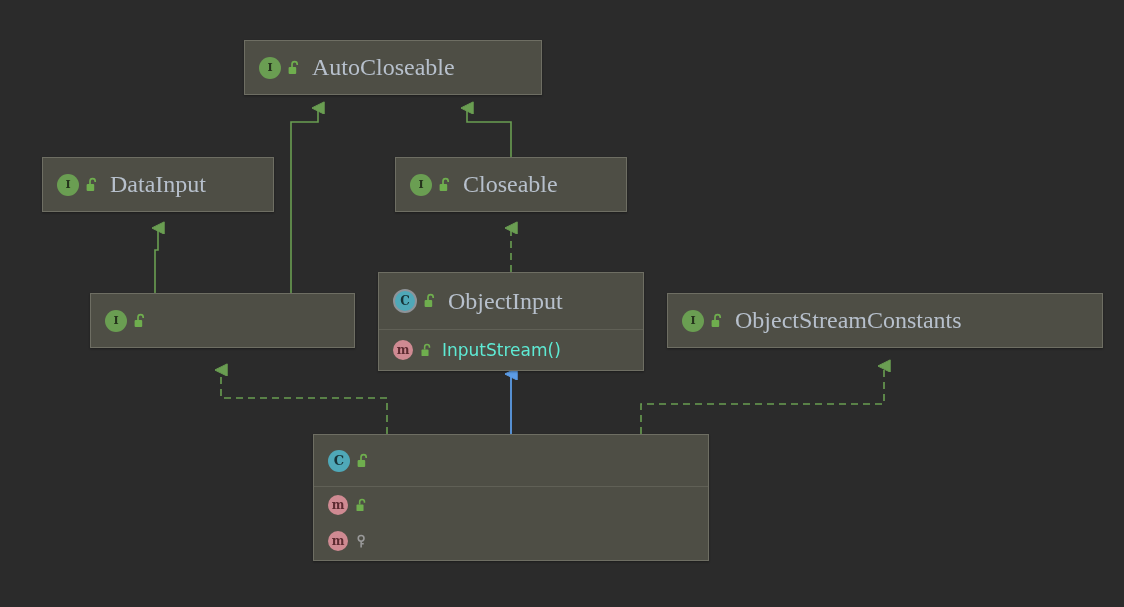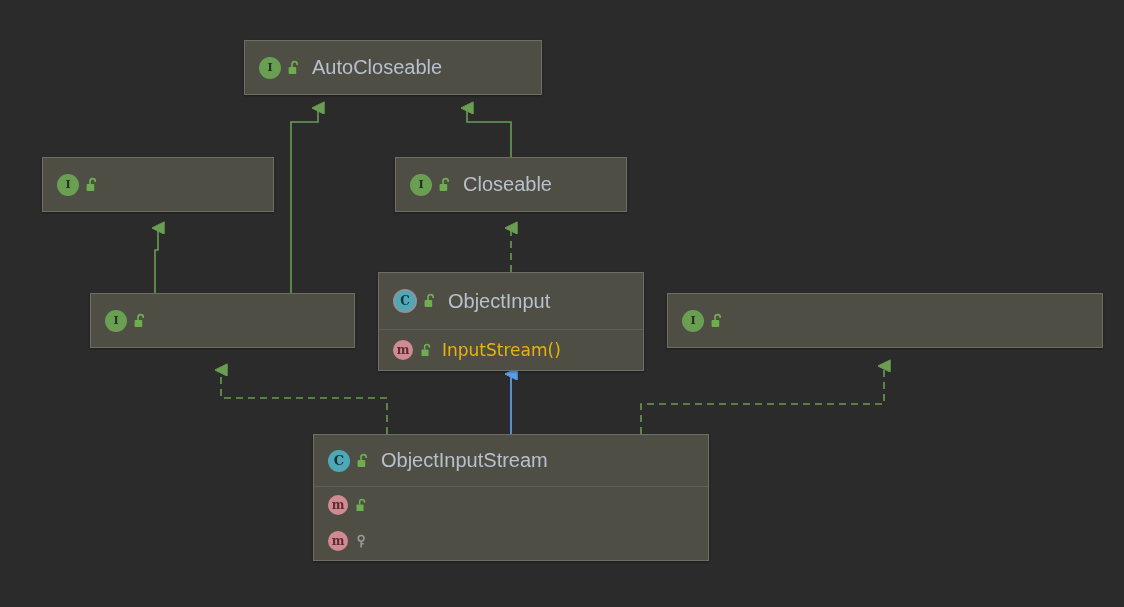--- a/index.html
+++ b/index.html
@@ -34,38 +34,38 @@
     display: flex;
     align-items: center;
     height: 52px;
     padding: 0 14px;
     box-sizing: border-box;
   }
   .node.has-members .node-header {
     border-bottom: 1px solid #606056;
   }
   .node-title {
-    font-family: Liberation Sans, sans-serif;
-    font-size: 20px;
+    font-family: Liberation Serif, serif;
+    font-size: 24px;
     color: #b7c0cc;
     letter-spacing: 0px;
     white-space: nowrap;
     text-align: center;
   }
   .member-row {
     display: flex;
     align-items: center;
     height: 36px;
     padding: 0 14px;
     box-sizing: border-box;
   }
   .member-label {
     font-family: "DejaVu Sans", "Liberation Sans", sans-serif;
     font-size: 17px;
-    color: #eab308;
+    color: #5eead4;
     white-space: nowrap;
   }
   
   .icon-kind {
     flex: 0 0 auto;
     width: 22px;
     height: 22px;
     border-radius: 50%;
     display: flex;
     align-items: center;
@@ -172,20 +172,21 @@
 
   <div class="node" style="left:42px; top:157px; width:232px; height:55px;">
     <div class="node-header" style="height:53px;">
       <span class="icon-kind interface">I</span>
       <span class="icon-vis">
         <svg width="14" height="16" viewBox="0 0 14 16">
           <path d="M5,7 L5,4.2 A2.6,2.6 0 0 1 10.2,4.2 L10.2,5" fill="none" stroke="#6fae4e" stroke-width="1.7"></path>
           <rect x="1.6" y="7" width="7.6" height="7" rx="1" fill="#6fae4e"></rect>
         </svg>
       </span>
+      <span class="node-title">DataInput</span>
     </div>
   </div>
 
   <div class="node" style="left:395px; top:157px; width:232px; height:55px;">
     <div class="node-header" style="height:53px;">
       <span class="icon-kind interface">I</span>
       <span class="icon-vis">
         <svg width="14" height="16" viewBox="0 0 14 16">
           <path d="M5,7 L5,4.2 A2.6,2.6 0 0 1 10.2,4.2 L10.2,5" fill="none" stroke="#6fae4e" stroke-width="1.7"></path>
           <rect x="1.6" y="7" width="7.6" height="7" rx="1" fill="#6fae4e"></rect>
@@ -232,33 +233,33 @@
 
   <div class="node" style="left:667px; top:293px; width:436px; height:55px;">
     <div class="node-header" style="height:53px;">
       <span class="icon-kind interface">I</span>
       <span class="icon-vis">
         <svg width="14" height="16" viewBox="0 0 14 16">
           <path d="M5,7 L5,4.2 A2.6,2.6 0 0 1 10.2,4.2 L10.2,5" fill="none" stroke="#6fae4e" stroke-width="1.7"></path>
           <rect x="1.6" y="7" width="7.6" height="7" rx="1" fill="#6fae4e"></rect>
         </svg>
       </span>
+      <span class="node-title">ObjectStreamConstants</span>
     </div>
   </div>
 
   <div class="node has-members" style="left:313px; top:434px; width:396px; height:127px;">
     <div class="node-header" style="height:52px;">
       <span class="icon-kind class-concrete">C</span>
       <span class="icon-vis">
         <svg width="14" height="16" viewBox="0 0 14 16">
           <path d="M5,7 L5,4.2 A2.6,2.6 0 0 1 10.2,4.2 L10.2,5" fill="none" stroke="#6fae4e" stroke-width="1.7"></path>
           <rect x="1.6" y="7" width="7.6" height="7" rx="1" fill="#6fae4e"></rect>
         </svg>
       </span>
-      <span class="node-title">ObjectInputStream</span>
     </div>
     <div class="member-row" style="height:36px;">
       <span class="icon-kind method method-small">m</span>
       <span class="icon-vis">
         <svg width="13" height="15" viewBox="0 0 14 16">
           <path d="M5,7 L5,4.2 A2.6,2.6 0 0 1 10.2,4.2 L10.2,5" fill="none" stroke="#6fae4e" stroke-width="1.7"></path>
           <rect x="1.6" y="7" width="7.6" height="7" rx="1" fill="#6fae4e"></rect>
         </svg>
       </span>
     </div>

